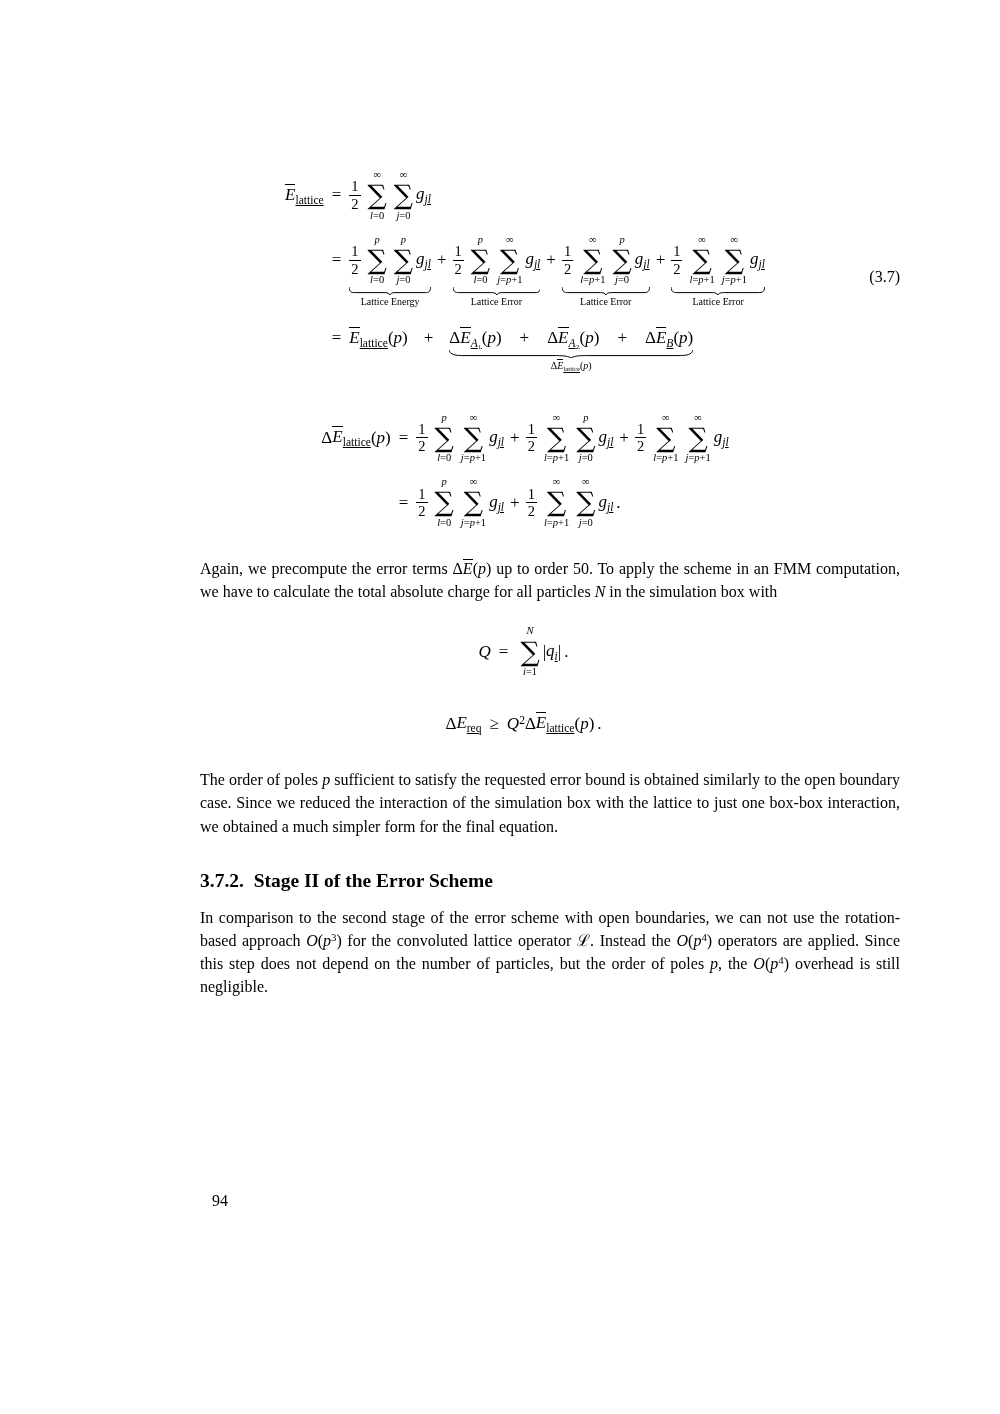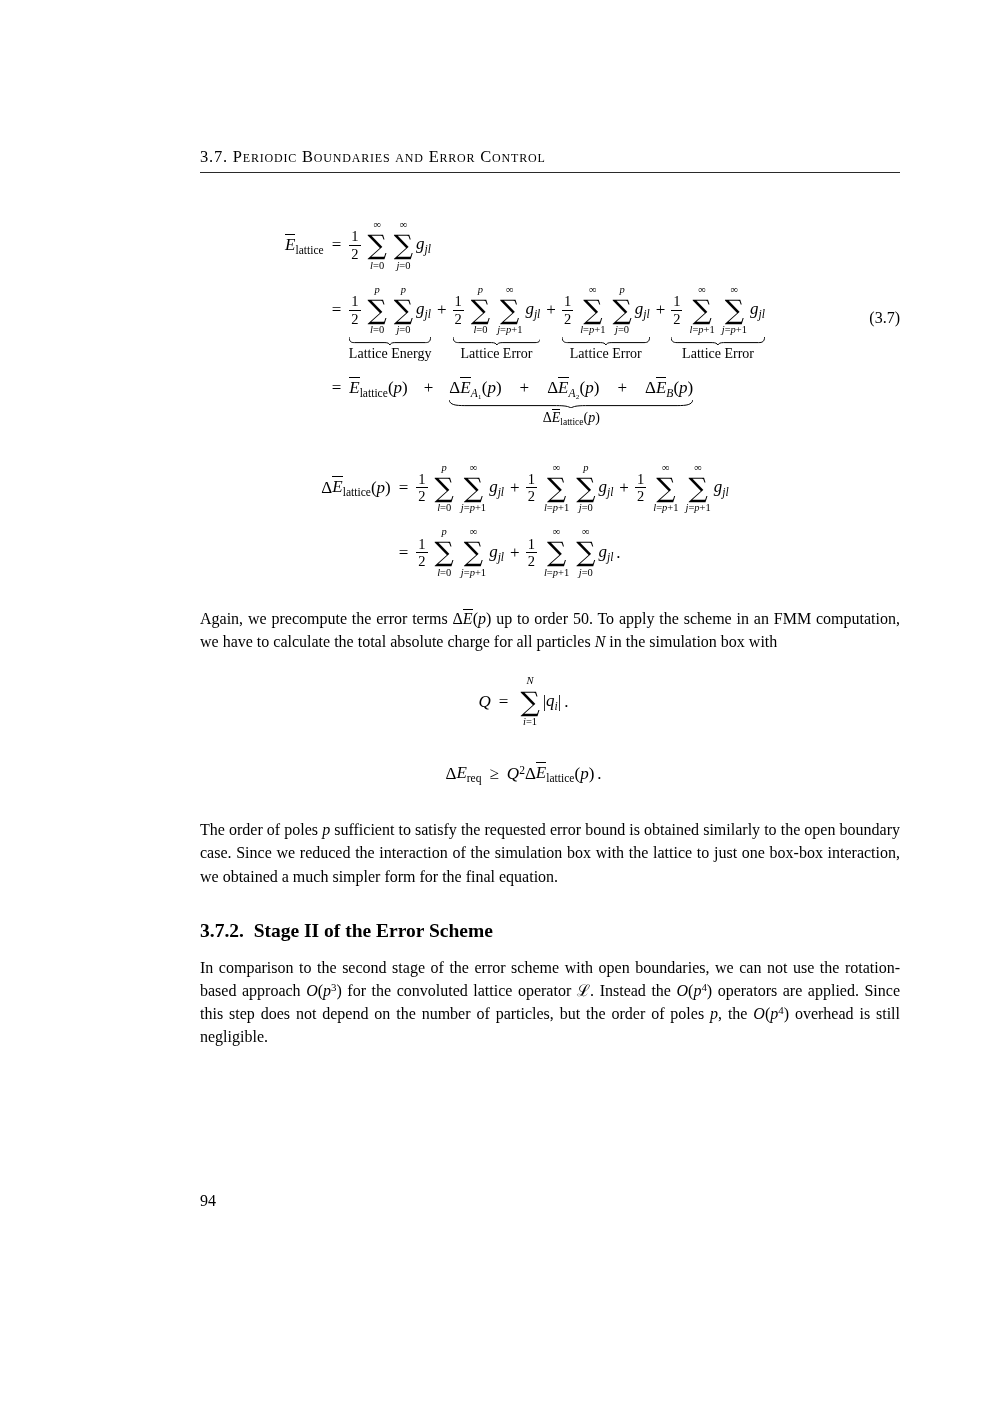--- a/index.html
+++ b/index.html
@@ -27,21 +27,21 @@
     line-height:1.45;
   }
   h2.subheading{
     font-family:Liberation Serif, serif;
     font-size:19.5px;
     font-weight:bold;
     margin:32px 0 14px 0;
   }
   .pagenum{
     position:absolute;
-    left:200px;top:1192px;
+    left:212px;top:1192px;
     font-size:16px;
     text-align:center;
   }
   
   .eq{
     position:relative;
     text-align:center;
     margin:16px 0 22px 0;
     font-size:17px;
     padding-right:50px;
@@ -55,38 +55,35 @@
   .rel{margin:0 8px;}
   .bin{margin:0 6px;}
   .frac{display:inline-flex;flex-direction:column;align-items:center;
         font-size:14.5px;line-height:1.15;margin:0 3px 0 0;}
   .fn,.fd{padding:0 2px;}
   .fd{border-top:1px solid #000;}
   .sum{display:inline-flex;flex-direction:column;align-items:center;
        margin:0 3px 0 4px;line-height:1;}
   .slim{font-size:10.5px;line-height:1.15;white-space:nowrap;}
   .ssym{font-size:27px;line-height:0.95;padding:1px 0 2px 0;font-family:"DejaVu Serif","Liberation Serif",serif;}
-  .sb{font-size:68%;vertical-align:-0.35em;}
+  .sb{font-size:68%;vertical-align:-0.35em;text-decoration:underline;}
   .sp{font-size:68%;vertical-align:0.45em;}
   .ov{display:inline-block;border-top:1.3px solid #000;padding-top:1px;line-height:1.05;}
   .bgr{position:relative;display:inline-flex;}
   .brow{display:inline-flex;align-items:center;}
   .bund{position:absolute;top:100%;left:0;width:100%;
         display:flex;flex-direction:column;align-items:center;}
   .bsvg{width:100%;height:8px;display:block;}
-  .blab{font-size:14px;margin-top:1px;white-space:nowrap;}
+  .blab{font-size:10px;margin-top:1px;white-space:nowrap;}
   i{font-style:italic;}
 </style>
 </head>
 <body>
 
 <div class="page">
-  <div class="header">
-    <span>3.7. Periodic Boundaries and Error Control</span>
-  </div>
   <div id="doc-content">
       <div class="eq"><div class="eqgrid">
           <div class="lcell">
             <span class="mt"><span class="ov"><i>E</i></span><span class="sb">lattice</span></span>
           </div>
           <div class="rcell">
             <span class="rel">=</span>
             <span class="frac">
               <span class="fn">1</span>
               <span class="fd">2</span>
@@ -231,21 +228,21 @@
                 <span class="mt"><span>(<i>p</i>)</span></span>
               </span>
               <span class="bund">
                 <svg class="bsvg" viewBox="0 0 200 10" preserveAspectRatio="none">
                   <path d="M0 0 C1 6 5 7 13 7 L88 7 C95 7 98 8 100 10 C102 8 105 7 112 7 L187 7 C195 7 199 6 200 0" fill="none" stroke="#000" stroke-width="1" vector-effect="non-scaling-stroke"></path>
                 </svg>
                 <span class="blab"><span class="mt"><span>Δ</span></span><span class="mt"><span class="ov"><i>E</i></span><span class="sb">lattice</span></span><span class="mt"><span>(<i>p</i>)</span></span></span>
               </span>
             </span>
           </div>
-        </div><span class="eqnum" style="top: 105px;">(3.7)</span></div>
+        </div><span class="eqnum" style="top: 114px;">(3.7)</span></div>
       <div class="eq"><div class="eqgrid">
           <div class="lcell">
             <span class="mt"><span>Δ</span></span>
             <span class="mt"><span class="ov"><i>E</i></span><span class="sb">lattice</span></span>
             <span class="mt"><span>(<i>p</i>)</span></span>
           </div>
           <div class="rcell">
             <span class="rel">=</span>
             <span class="frac">
               <span class="fn">1</span>

